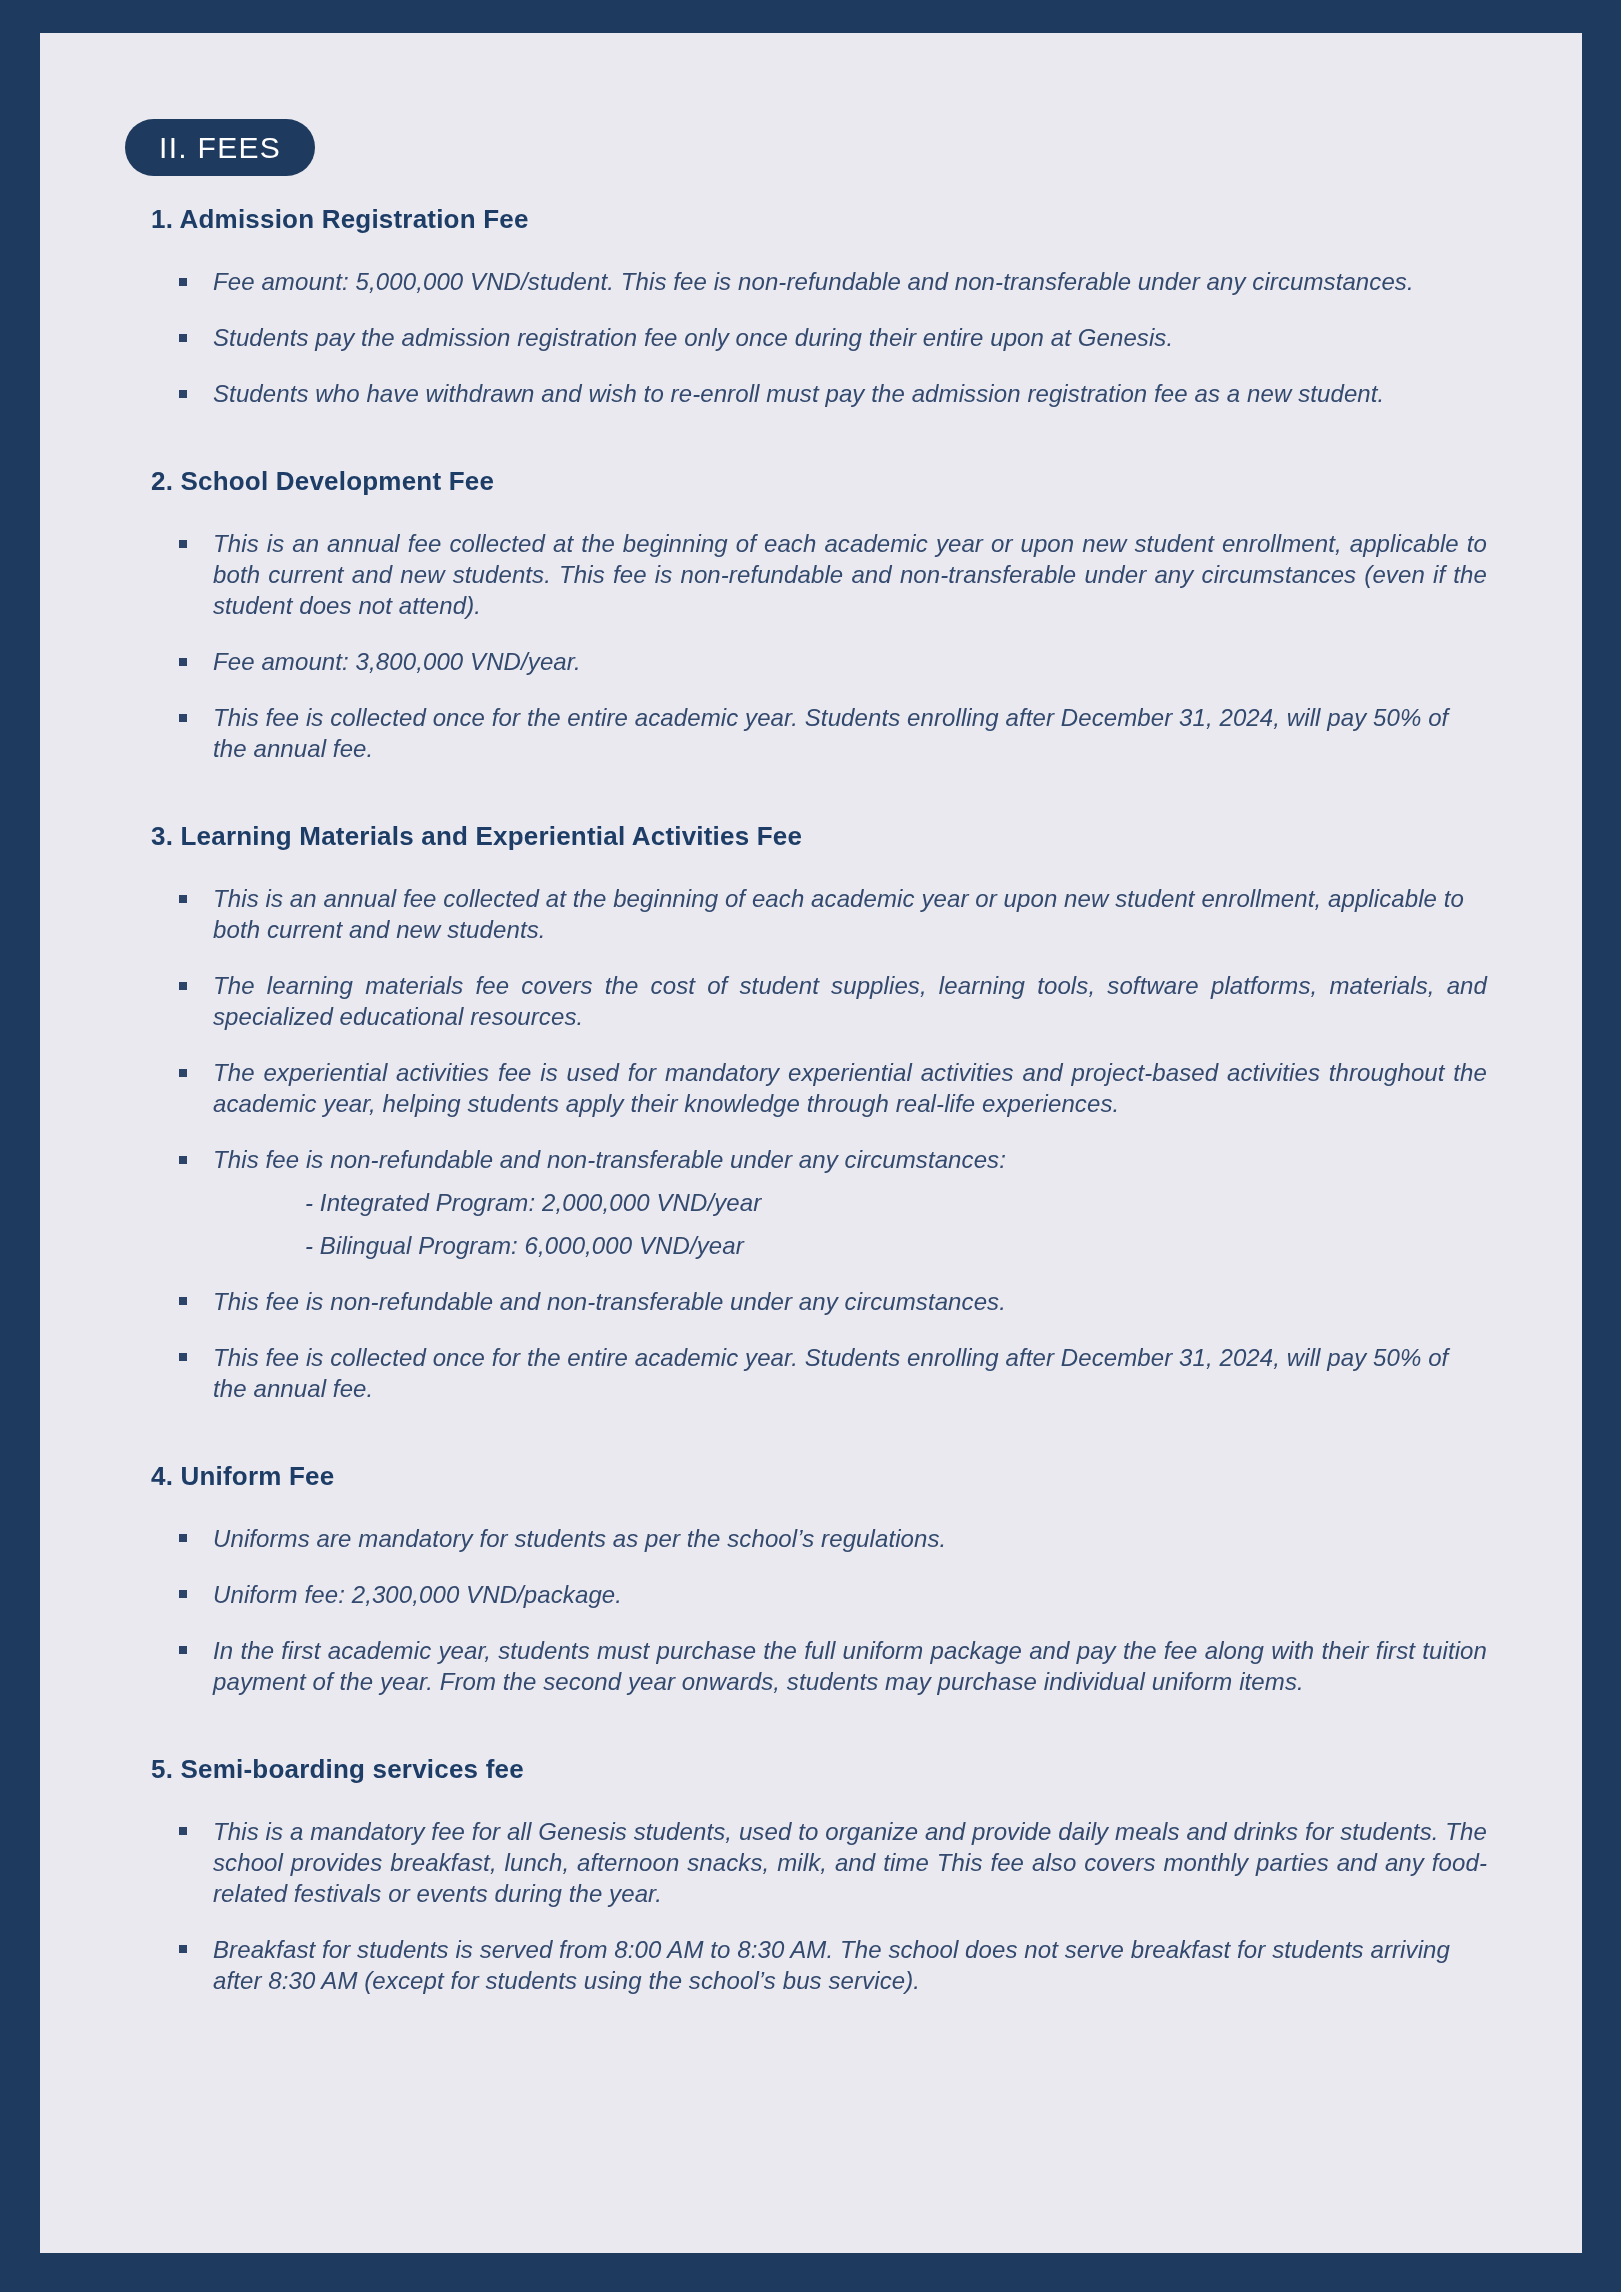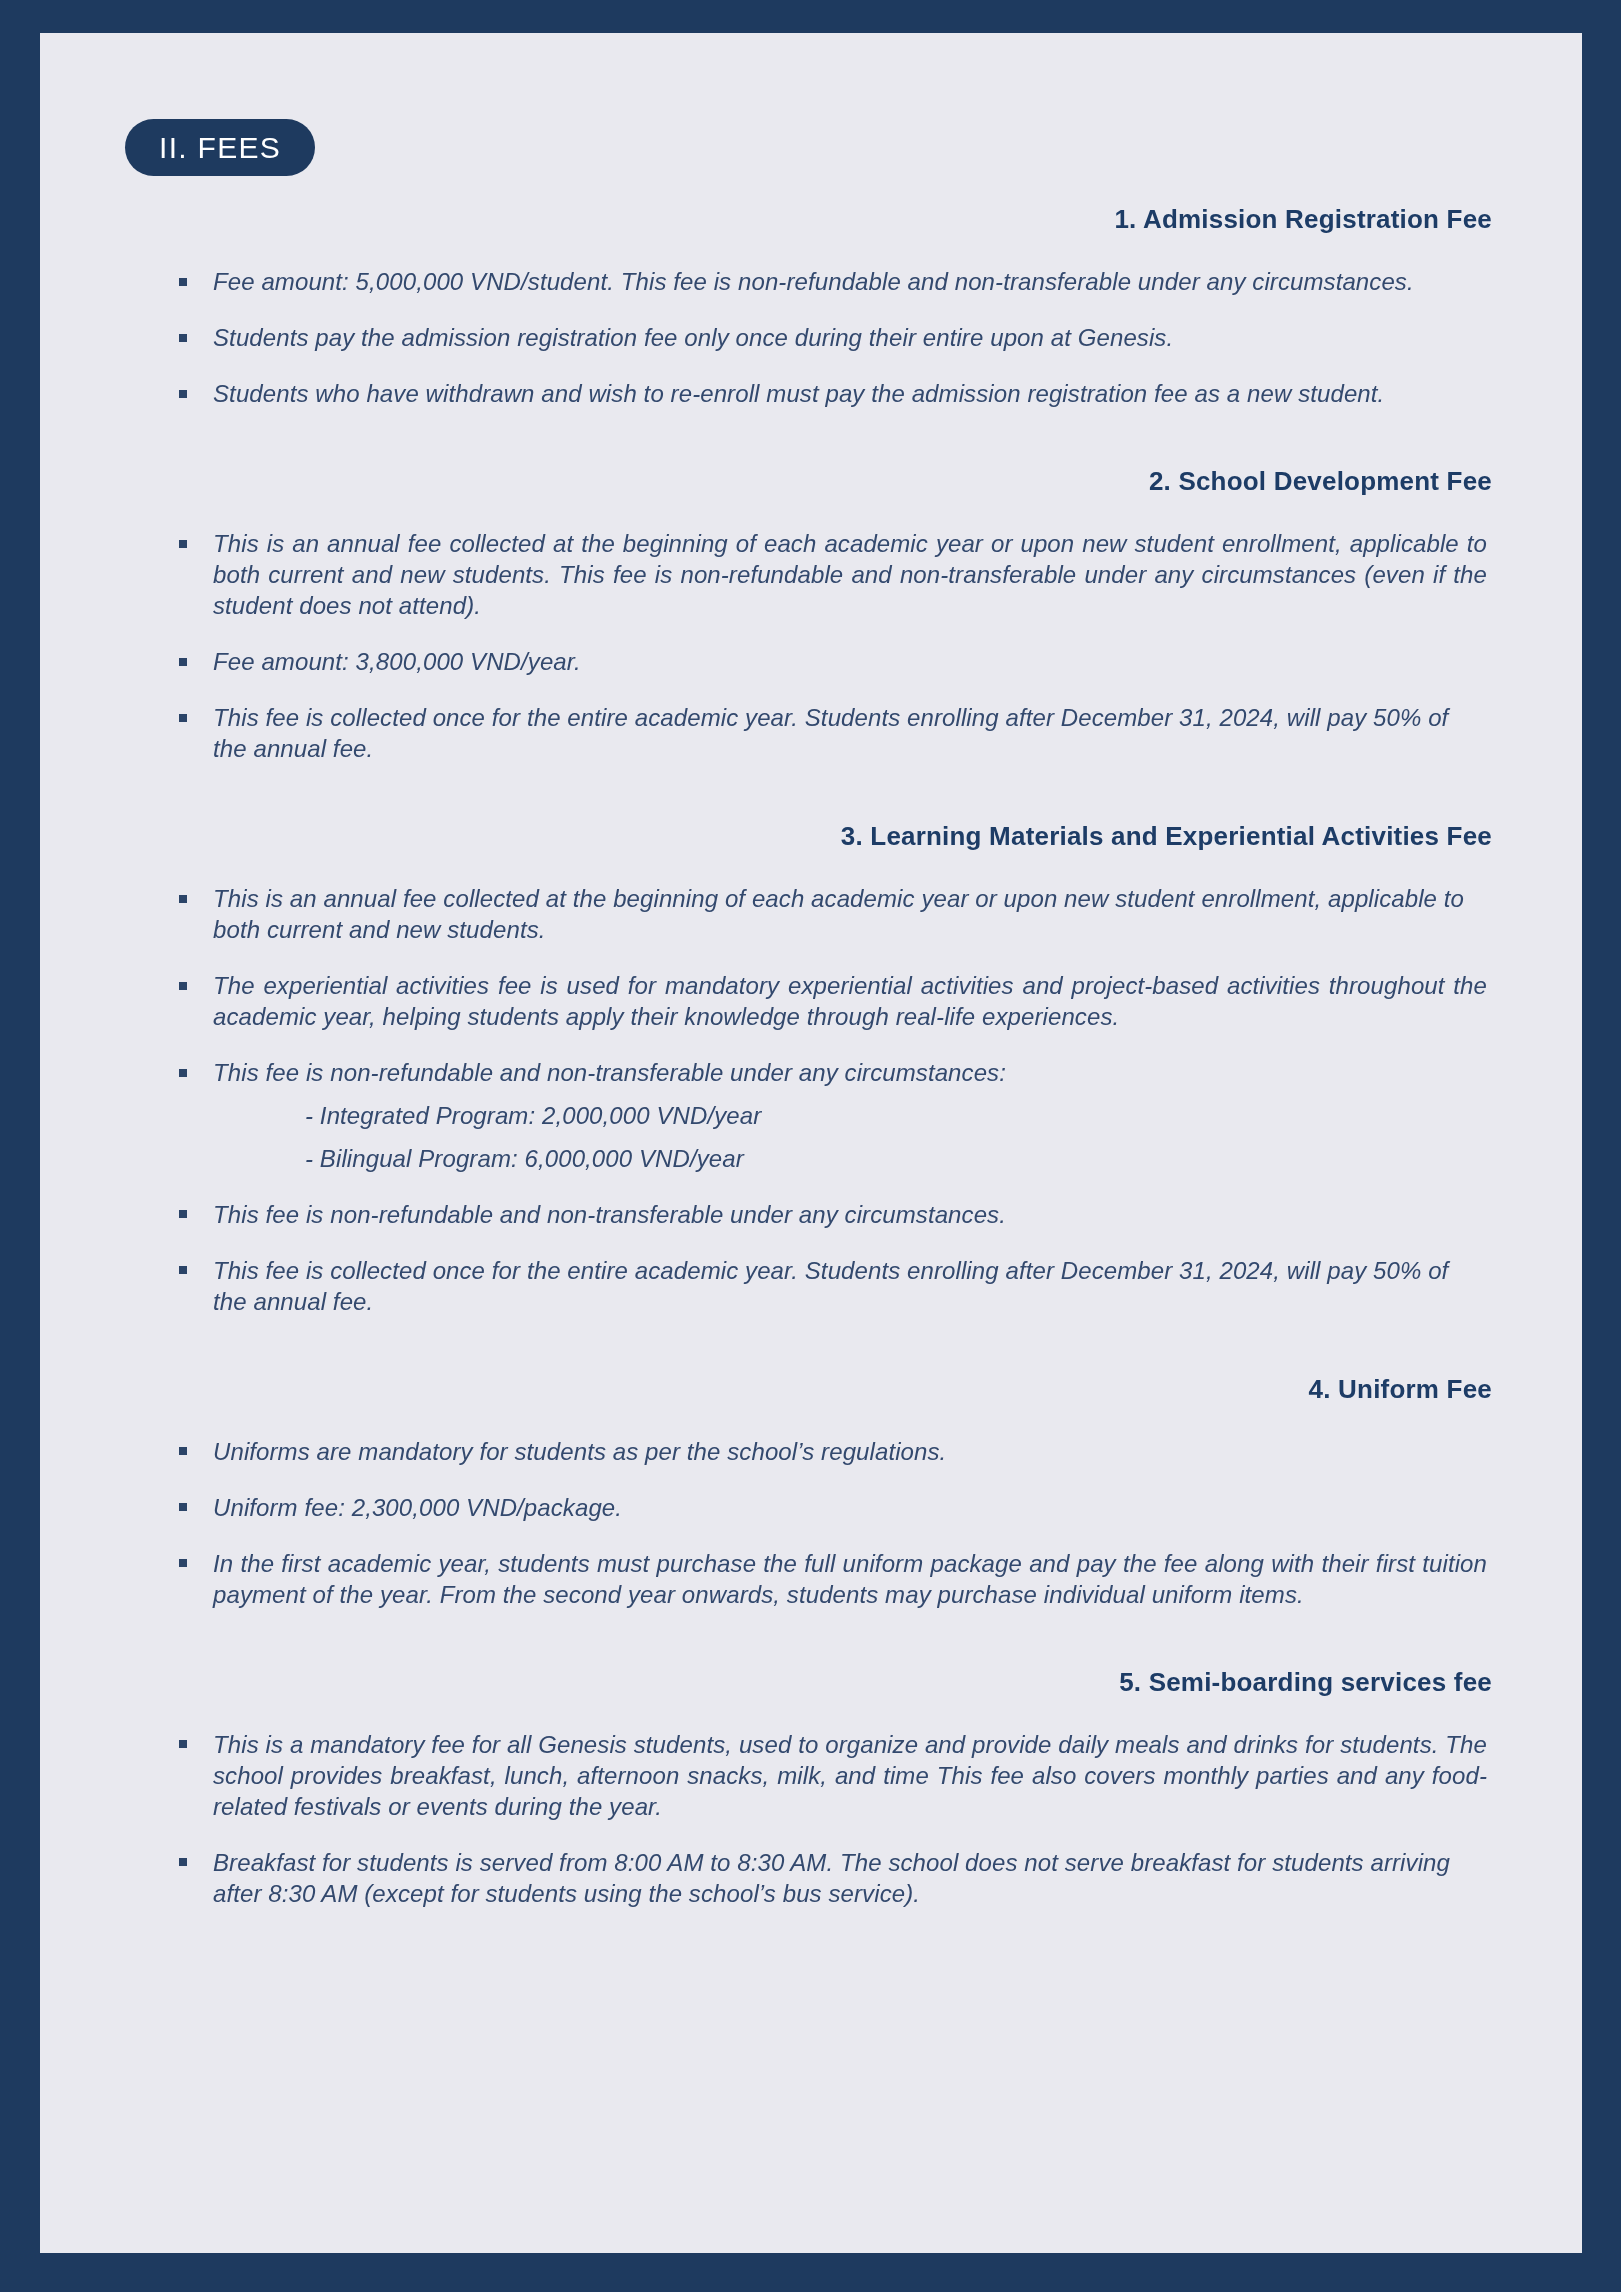--- a/index.html
+++ b/index.html
@@ -45,21 +45,20 @@
     letter-spacing: 1.3px;
     font-weight: 400;
   }
   h2.section-title {
     margin: 56px 90px 30px 99px;
     font-size: 26px;
     line-height: 33px;
     font-weight: 700;
     color: #1d3c66;
     letter-spacing: 0.2px;
-    text-align: right;
   }
   h2.section-title.first {
     margin-top: 27px;
   }
   .item {
     position: relative;
     padding-left: 161px;
     padding-right: 95px;
     margin-bottom: 25px;
     font-style: italic;
@@ -135,20 +134,21 @@
     </section>
 
     <section>
       <h2 class="section-title">3. Learning Materials and Experiential Activities Fee</h2>
       <div class="item">
         <span class="marker"></span>
         <p>This is an annual fee collected at the beginning of each academic year or upon new student enrollment, applicable to both current and new students.</p>
       </div>
       <div class="item">
         <span class="marker"></span>
+        <p class="justify">The learning materials fee covers the cost of student supplies, learning tools, software platforms, materials, and specialized educational resources.</p>
       </div>
       <div class="item">
         <span class="marker"></span>
         <p class="justify">The experiential activities fee is used for mandatory experiential activities and project-based activities throughout the academic year, helping students apply their knowledge through real-life experiences.</p>
       </div>
       <div class="item">
         <span class="marker"></span>
         <p>This fee is non-refundable and non-transferable under any circumstances:</p>
         <div class="subitems">
           <p>- Integrated Program: 2,000,000 VND/year</p>

